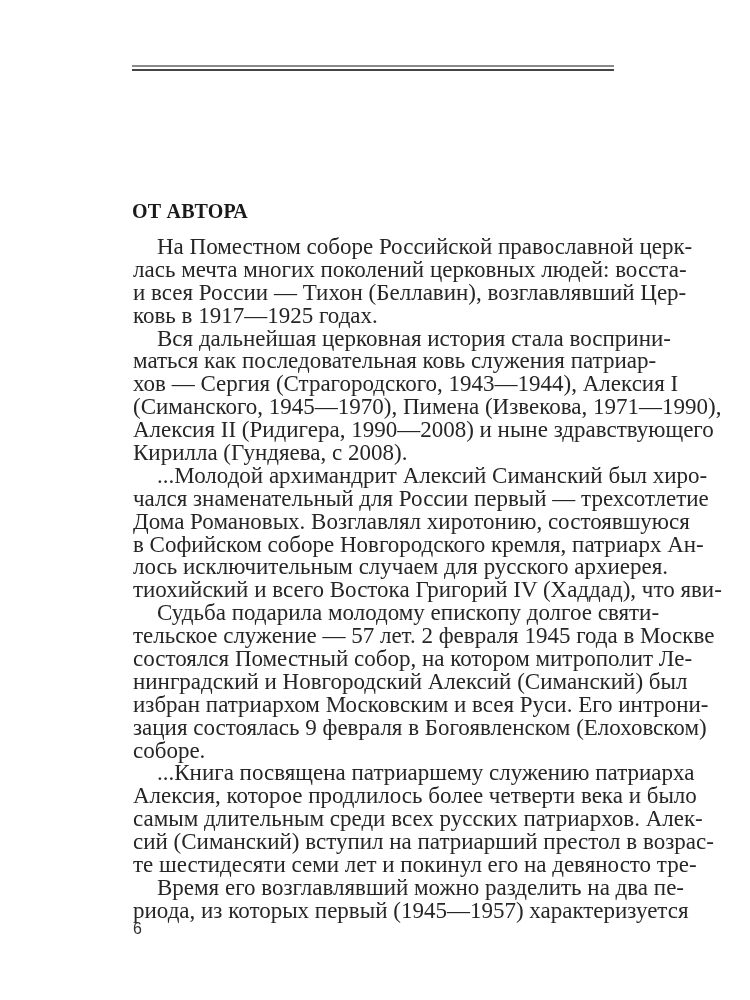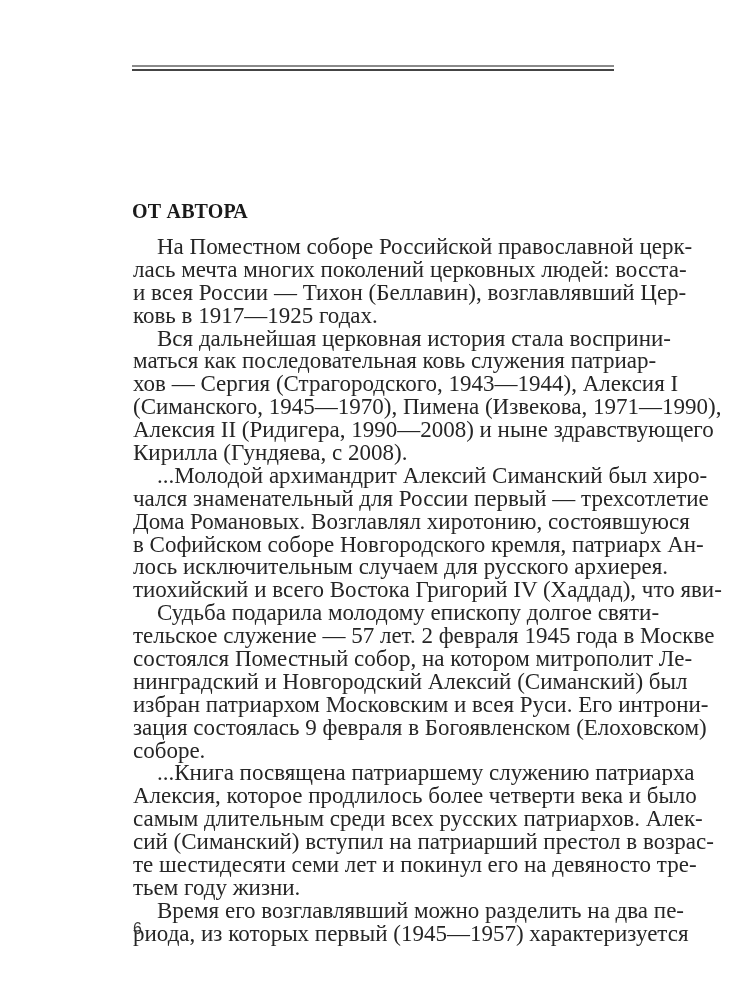--- a/index.html
+++ b/index.html
@@ -75,21 +75,20 @@
       <span class="line">зация состоялась 9 февраля в Богоявленском (Елоховском)</span>
       <span class="line last">соборе.</span>
     </div>
 
     <div>
       <span class="line indent">...Книга посвящена патриаршему служению патриарха</span>
       <span class="line">Алексия, которое продлилось более четверти века и было</span>
       <span class="line">самым длительным среди всех русских патриархов. Алек-</span>
       <span class="line">сий (Симанский) вступил на патриарший престол в возрас-</span>
       <span class="line">те шестидесяти семи лет и покинул его на девяносто тре-</span>
-      <span class="line last">тьем году жизни.</span>
     </div>
 
     <div>
       <span class="line indent">Время его возглавлявший можно разделить на два пе-</span>
       <span class="line">риода, из которых первый (1945—1957) характеризуется</span>
 
     </div>
   </div>
 
   <div class="page-number">6</div>

